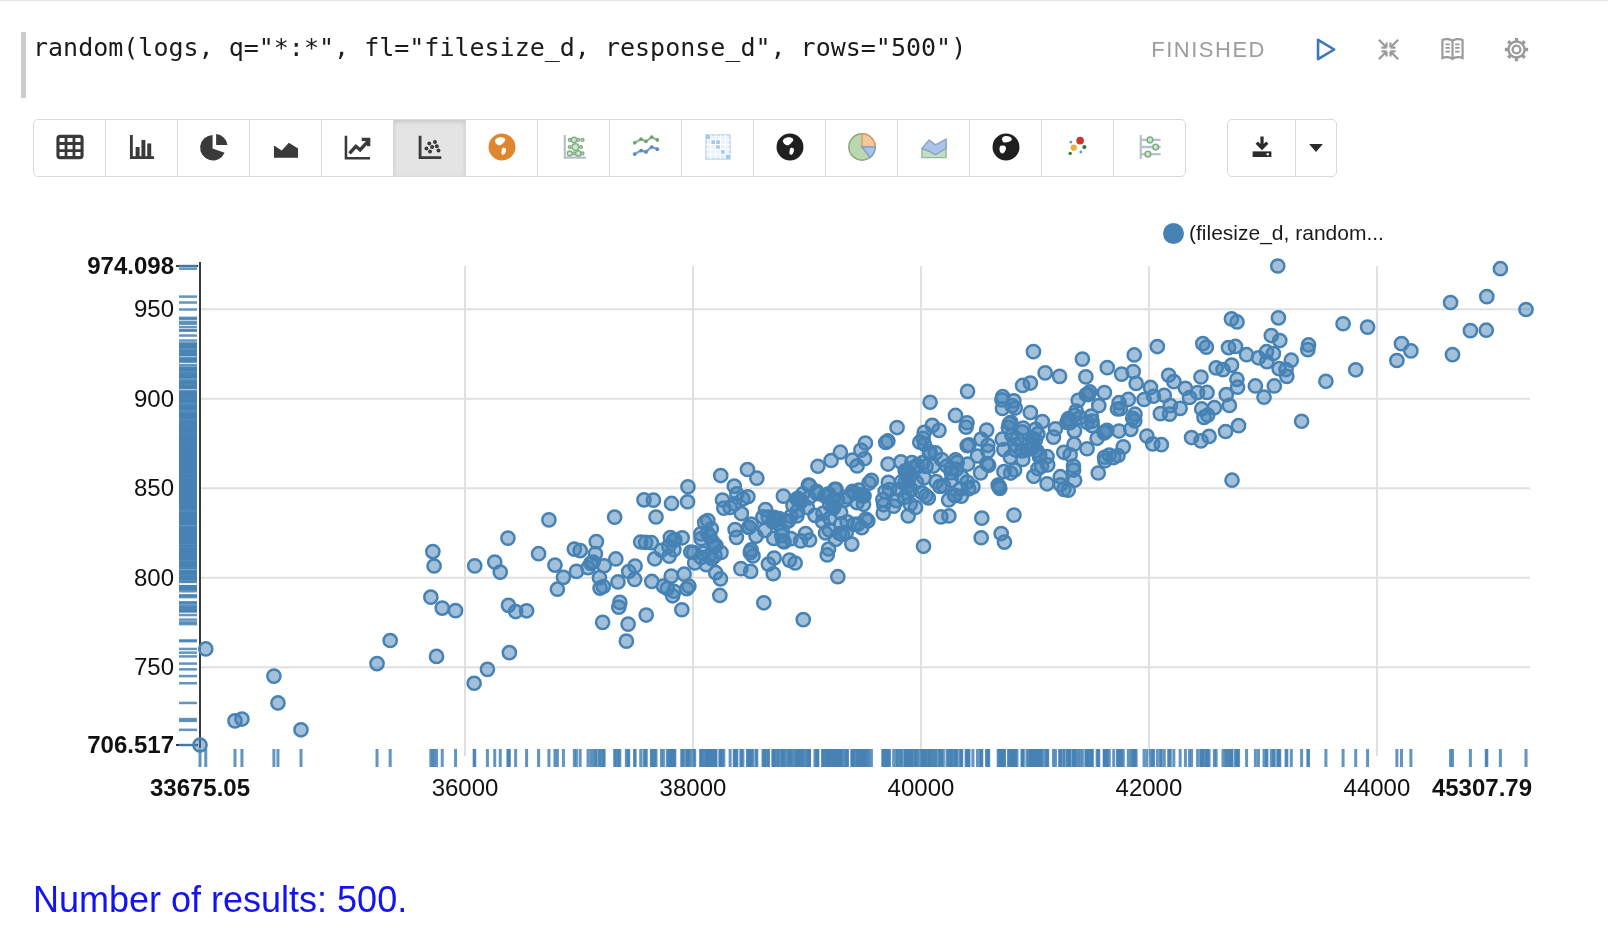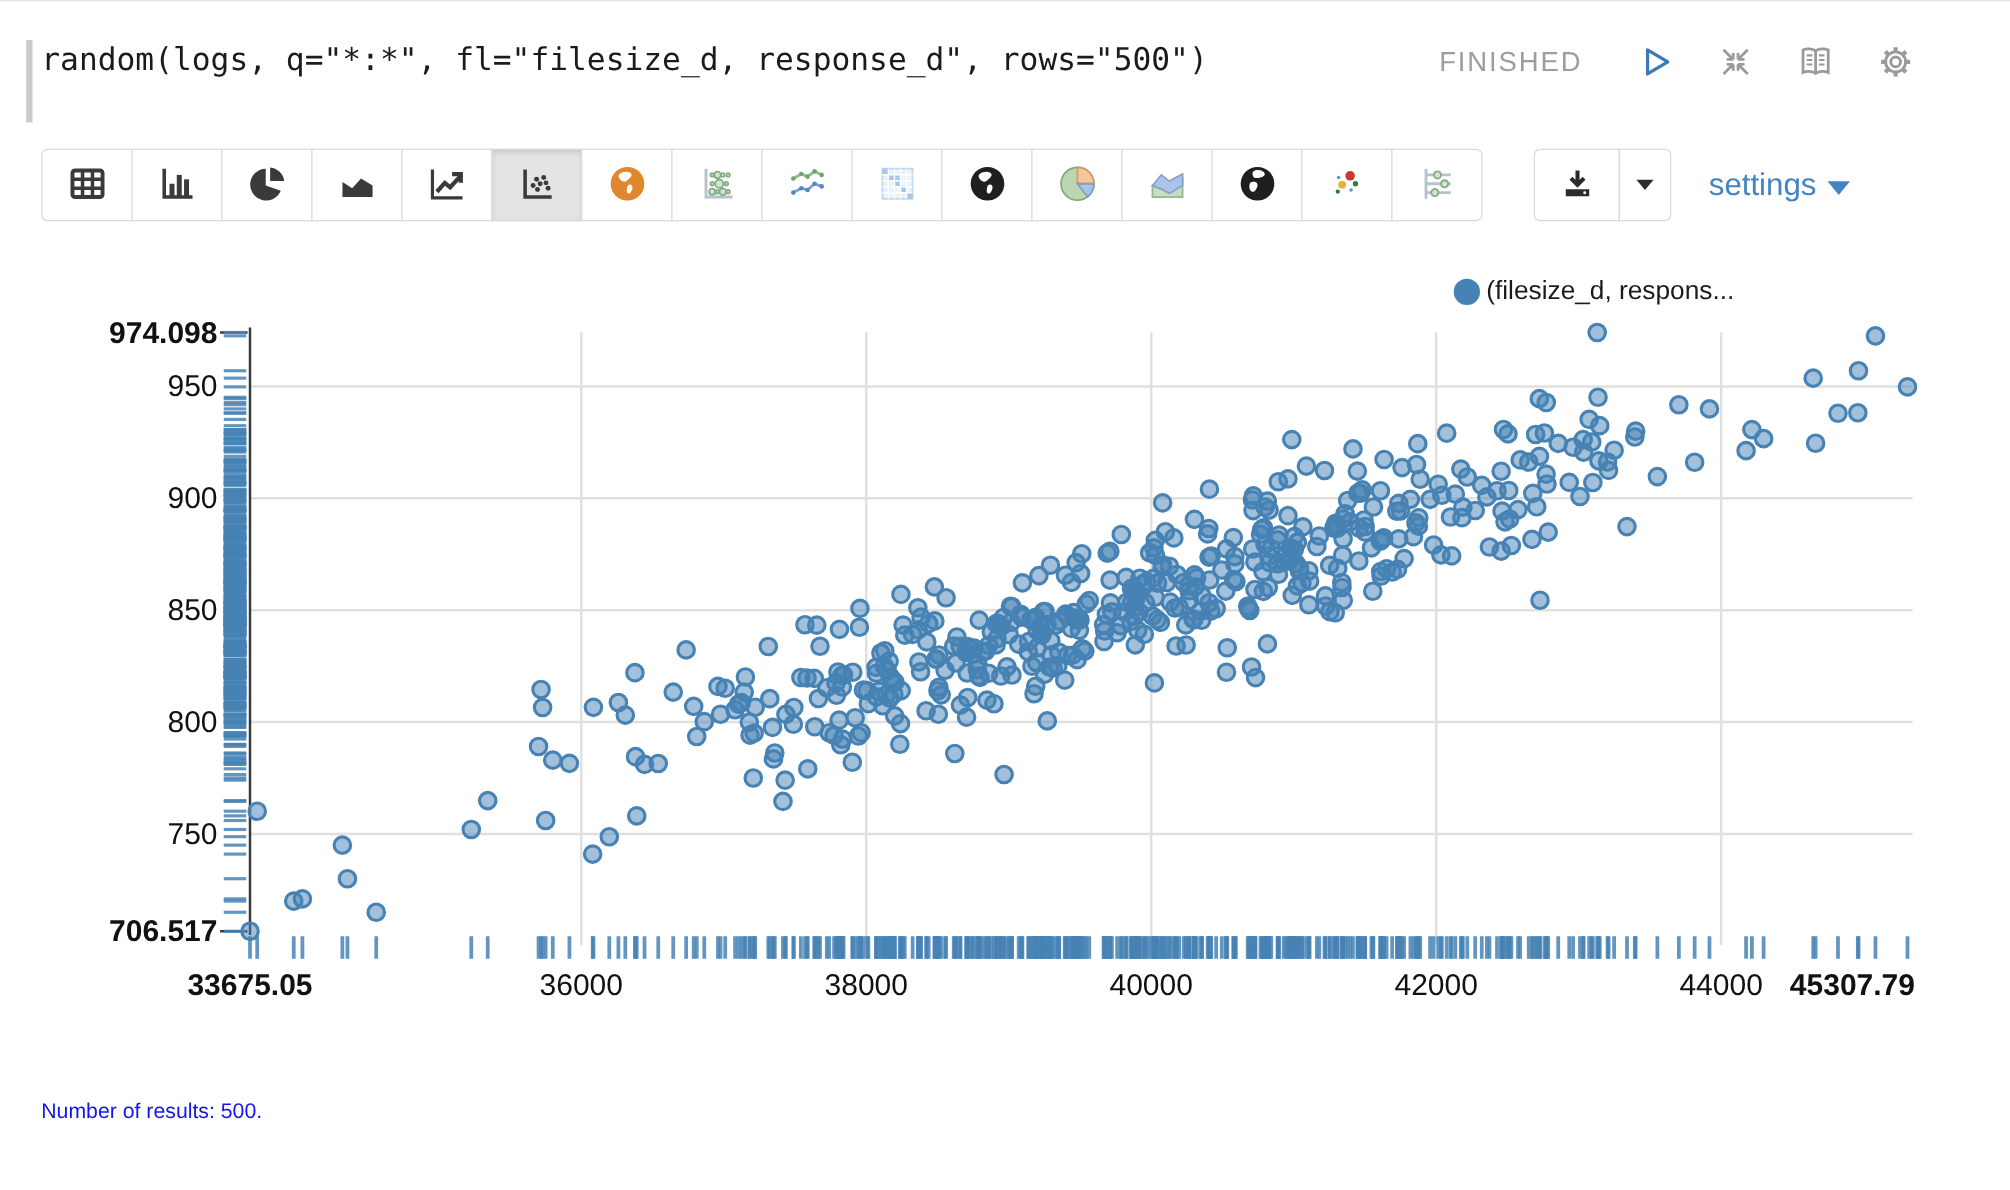--- a/index.html
+++ b/index.html
@@ -37,21 +37,21 @@
   .scaret { width:0; height:0; border-left:9px solid transparent; border-right:9px solid transparent;
     border-top:11px solid currentColor; margin-left:9px; margin-top:4px; }
 
   
   .chart-section { position:relative; height:640px; }
   #plot { position:absolute; left:0; top:0; }
   .legend { position:absolute; left:1163px; top:43px; display:flex; align-items:center;
     font-size:21px; color:#1b1b1b; cursor:pointer; }
   .legend-dot { width:21px; height:21px; border-radius:50%; margin-right:5px; }
 
-  .results { margin:61px 0 0 33px; font-size:17px; }
+  .results { margin:61px 0 0 33px; font-size:36px; }
 </style>
 </head>
 <body>
 
 <div class="paragraph">
 
   <div class="editor-row">
     <div class="gutter"></div>
     <div class="code">random(logs, q="*:*", fl="filesize_d, response_d", rows="500")</div>
     <div class="status">
@@ -246,24 +246,20 @@
               <path d="M12 3.5v9M7.8 8.5l4.2 4.2 4.2-4.2" stroke="#2b2b2b" stroke-width="2.6" fill="none"></path>
               <path d="M4.5 15.5h15v4.5h-15z" fill="#2b2b2b"></path>
               <circle cx="16.6" cy="17.8" r="0.95" fill="#fff"></circle>
             </svg></span>
       </button>
       <button class="dl-btn dl-caret">
         <span><svg viewBox="0 0 24 24">
               <path d="M6.5 9.5h11l-5.5 6.5z" fill="#2b2b2b"></path>
             </svg></span>
       </button>
-    </div>
-    <div class="settings" style="color: rgb(68, 132, 196);">
-      <span>settings</span>
-      <span class="scaret"></span>
     </div>
   </div>
 
   <div class="chart-section">
     <svg id="plot" width="1608" height="640">
         <line x1="200" x2="1530" y1="131.13812266192286" y2="131.13812266192286" stroke="#e0e0e0" stroke-width="2"></line>
         <line x1="200" x2="1530" y1="220.64373030970057" y2="220.64373030970057" stroke="#e0e0e0" stroke-width="2"></line>
         <line x1="200" x2="1530" y1="310.1493379574783" y2="310.1493379574783" stroke="#e0e0e0" stroke-width="2"></line>
         <line x1="200" x2="1530" y1="399.654945605256" y2="399.654945605256" stroke="#e0e0e0" stroke-width="2"></line>
         <line x1="200" x2="1530" y1="489.16055325303375" y2="489.16055325303375" stroke="#e0e0e0" stroke-width="2"></line>
@@ -1785,18 +1781,18 @@
         <circle cx="954.4538770907523" cy="317.23313665285184" r="6.6" fill="#4682b4" fill-opacity="0.5" stroke="#4682b4" stroke-width="2.5"></circle>
         <circle cx="827.2240517793495" cy="376.9698595633242" r="6.6" fill="#4682b4" fill-opacity="0.5" stroke="#4682b4" stroke-width="2.5"></circle>
         <circle cx="548.9162835446732" cy="341.90193654704467" r="6.6" fill="#4682b4" fill-opacity="0.5" stroke="#4682b4" stroke-width="2.5"></circle>
         <circle cx="750.3555053072159" cy="374.6178284729991" r="6.6" fill="#4682b4" fill-opacity="0.5" stroke="#4682b4" stroke-width="2.5"></circle>
         <circle cx="955.6536252290241" cy="281.91422537794386" r="6.6" fill="#4682b4" fill-opacity="0.5" stroke="#4682b4" stroke-width="2.5"></circle>
         <circle cx="854.2004237164705" cy="315.05031313479435" r="6.6" fill="#4682b4" fill-opacity="0.5" stroke="#4682b4" stroke-width="2.5"></circle>
         <circle cx="987.8508891245851" cy="267.2806150947491" r="6.6" fill="#4682b4" fill-opacity="0.5" stroke="#4682b4" stroke-width="2.5"></circle>
       </svg>
     <div class="legend">
       <span class="legend-dot" style="background: rgb(70, 130, 180);"></span>
-      <span>(filesize_d, respons...</span>
+      <span>(filesize_d, random...</span>
     </div>
   </div>
 
   <div class="results" style="color: rgb(20, 20, 240);">Number of results: 500.</div>
 </div>
 
 </body></html>

